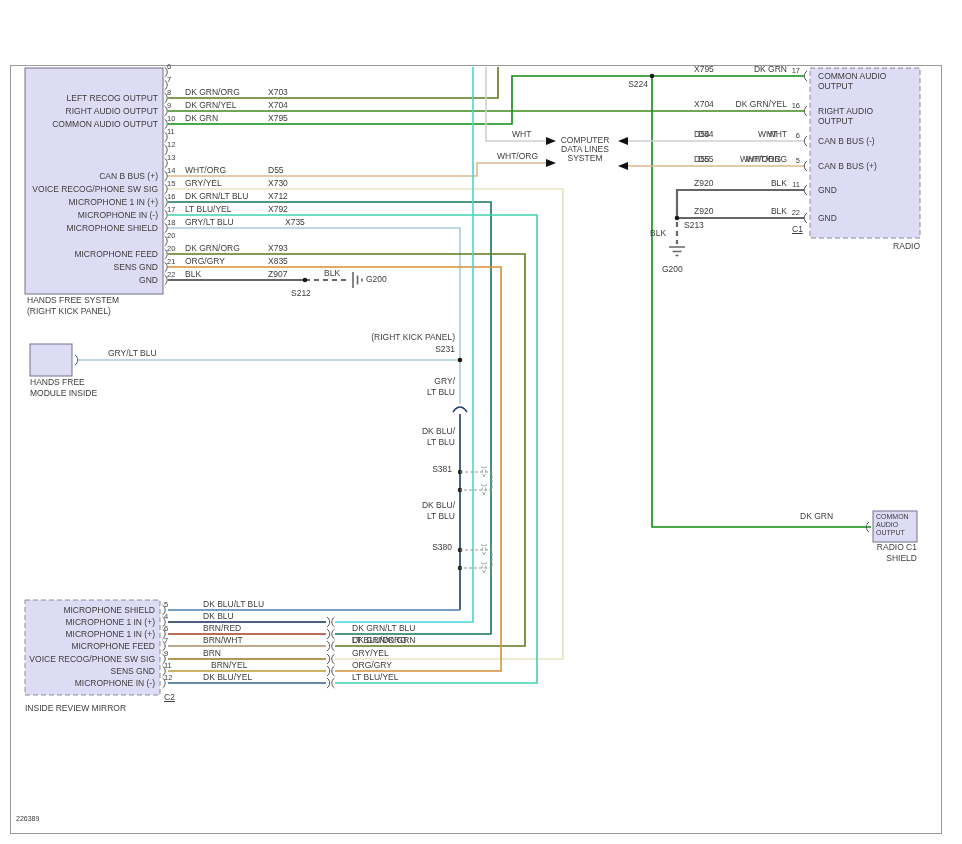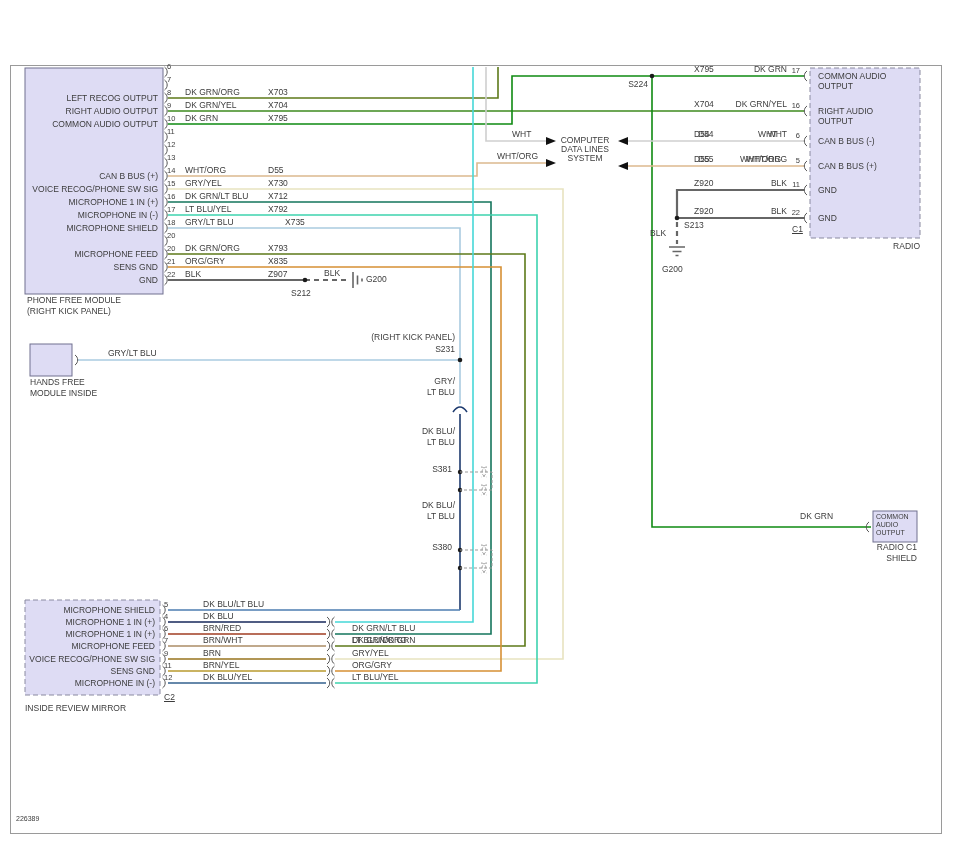--- a/index.html
+++ b/index.html
@@ -258,29 +258,29 @@
         <span class="lbl pn" style="left: 164px; top: 636px;">7</span>
         <span class="lbl" style="right: 807px; top: 642px;">MICROPHONE FEED</span>
         <span class="lbl" style="left: 203px; top: 636px;">BRN/WHT</span>
         <span class="lbl" style="left: 352px; top: 636px;">DK GRN/ORG</span>
         <span class="lbl pn" style="left: 164px; top: 649px;">9</span>
         <span class="lbl" style="right: 807px; top: 655px;">VOICE RECOG/PHONE SW SIG</span>
         <span class="lbl" style="left: 203px; top: 649px;">BRN</span>
         <span class="lbl" style="left: 352px; top: 649px;">GRY/YEL</span>
         <span class="lbl pn" style="left: 164px; top: 661px;">11</span>
         <span class="lbl" style="right: 807px; top: 667px;">SENS GND</span>
-        <span class="lbl" style="left: 203px; top: 661px;">BRN/YEL</span>
+        <span class="lbl" style="left: 211px; top: 661px;">BRN/YEL</span>
         <span class="lbl" style="left: 352px; top: 661px;">ORG/GRY</span>
         <span class="lbl pn" style="left: 164px; top: 673px;">12</span>
         <span class="lbl" style="right: 807px; top: 679px;">MICROPHONE IN (-)</span>
         <span class="lbl" style="left: 203px; top: 673px;">DK BLU/YEL</span>
         <span class="lbl" style="left: 352px; top: 673px;">LT BLU/YEL</span>
       </div>
 
-    <span class="lbl" style="left:27px;top:296px">PHONE FREE MODULE</span>
+    <span class="lbl" style="left:27px;top:296px">HANDS FREE SYSTEM</span>
     <span class="lbl" style="left:27px;top:307px">(RIGHT KICK PANEL)</span>
 
     <span class="lbl" style="left:324px;top:269px">BLK</span>
     <span class="lbl" style="left:291px;top:289px">S212</span>
     <span class="lbl" style="left:366px;top:275px">G200</span>
 
     <span class="lbl" style="right:314px;top:80px">S224</span>
 
     <span class="lbl" style="left:512px;top:130px">WHT</span>
     <span class="lbl" style="left:497px;top:152px">WHT/ORG</span>

